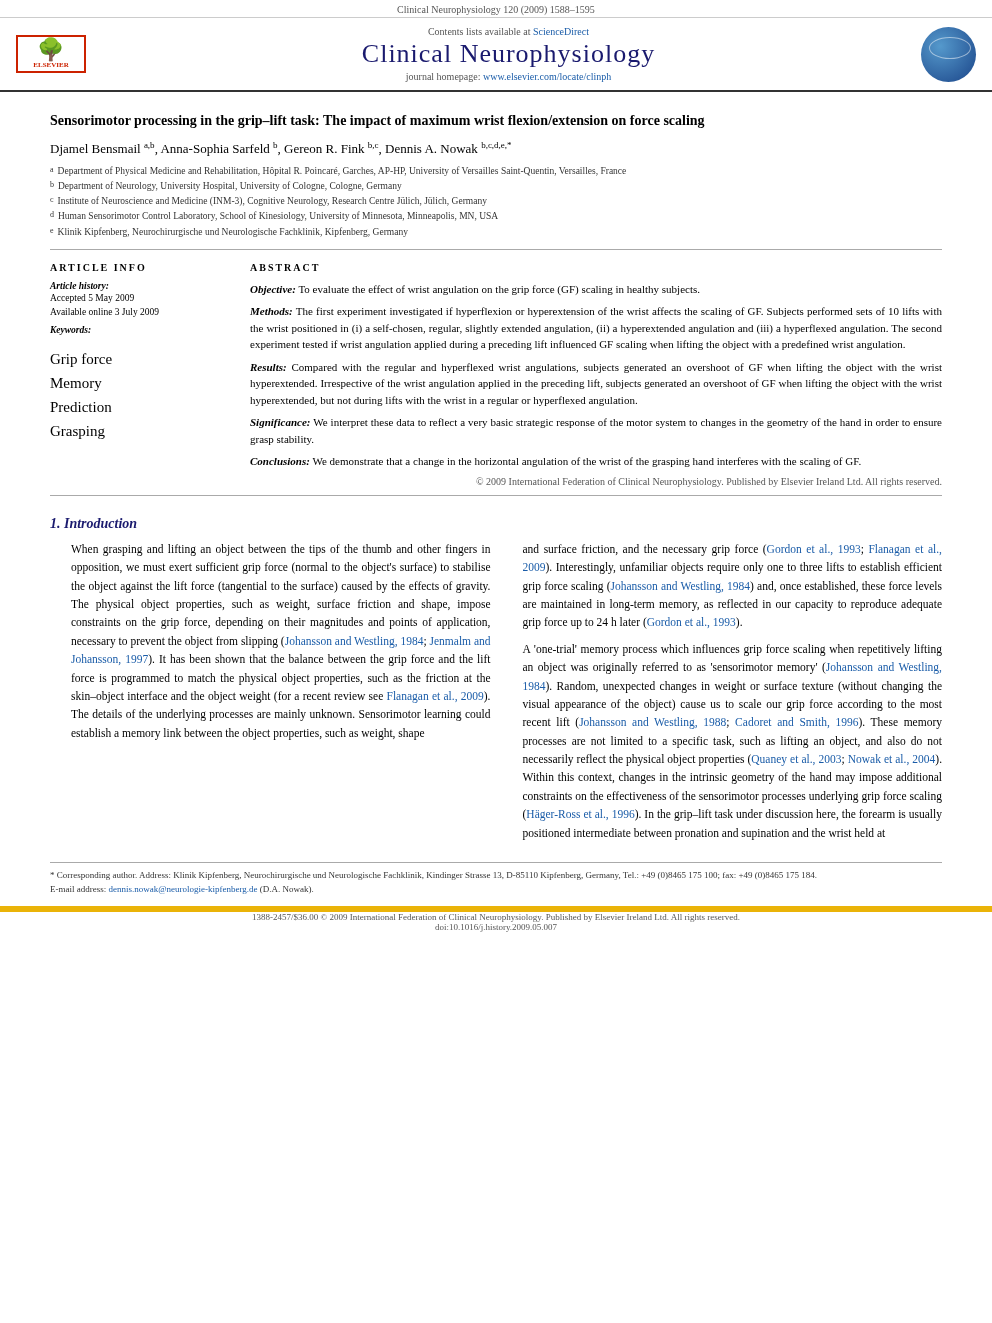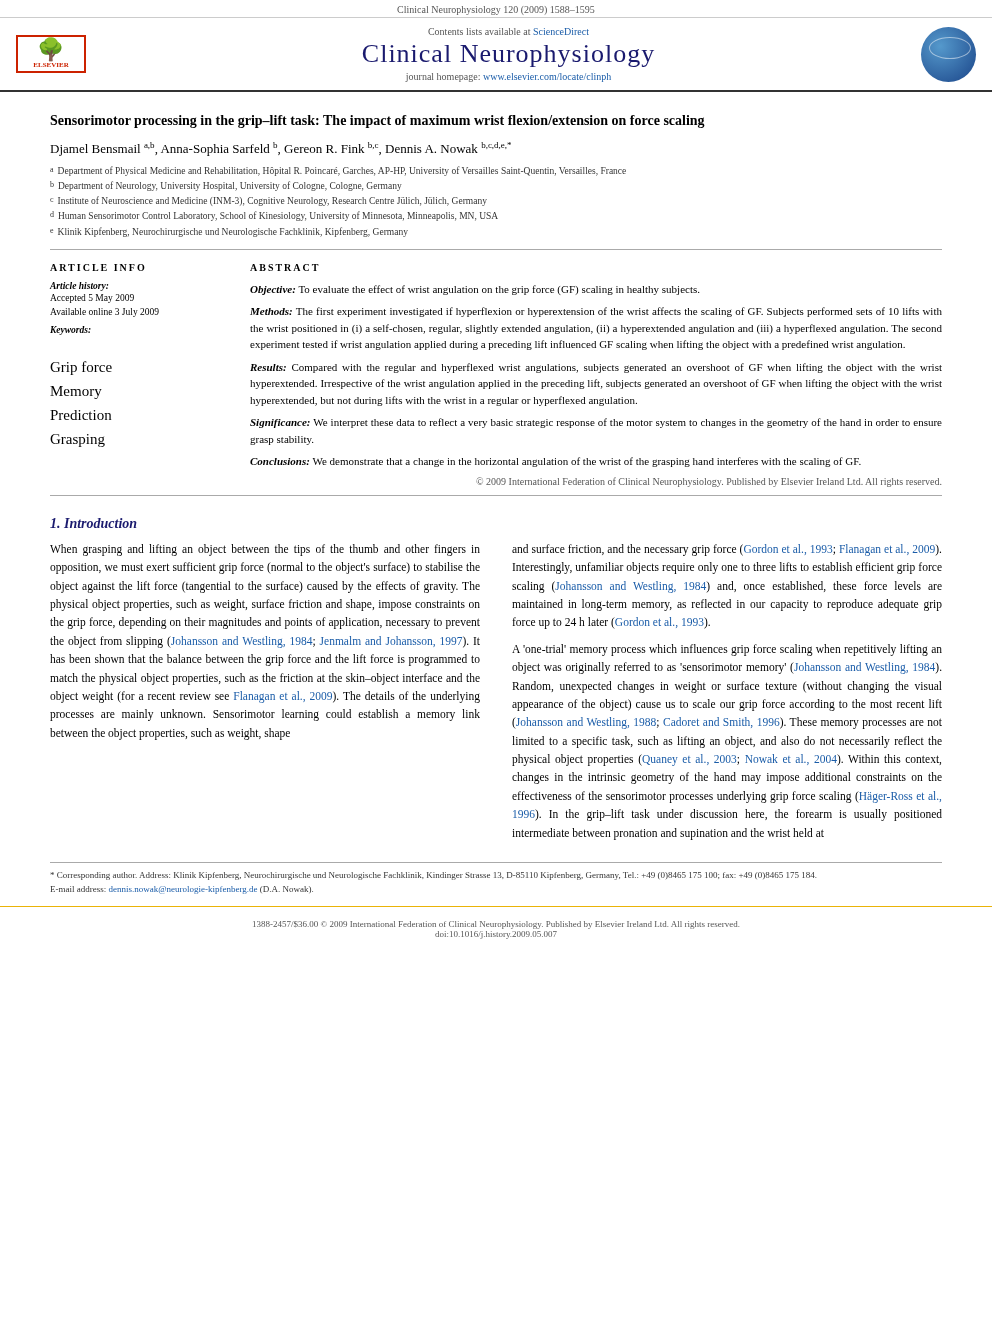--- a/index.html
+++ b/index.html
@@ -185,21 +185,21 @@
       font-size: 9.5px;
       color: #000;
       margin-bottom: 4px;
     }
 
     .keywords-section h4 {
       font-size: 9.5px;
       font-style: italic;
       font-weight: bold;
       margin-top: 8px;
-      margin-bottom: 20px;
+      margin-bottom: 12px;
     }
 
     .keywords-section .kw-item {
       font-size: 15px;
       color: #000;
       line-height: 1.6;
     }
 
     .abstract-col {
       flex: 1;
@@ -242,20 +242,21 @@
       font-size: 14px;
       font-weight: bold;
       color: #1a1a6e;
       margin-bottom: 8px;
       font-style: italic;
     }
 
     .body-two-col {
       display: flex;
       gap: 32px;
+      margin-left: 21px;
     }
 
     .body-col {
       flex: 1;
       font-size: 11.5px;
       line-height: 1.6;
       text-align: justify;
       color: #000;
     }
 
@@ -271,23 +272,23 @@
     .footnote-section {
       border-top: 1px solid #aaa;
       margin-top: 12px;
       padding-top: 6px;
       font-size: 9px;
       color: #333;
       line-height: 1.5;
     }
 
     .bottom-bar {
-      border-top: 1px solid #eab308;
+      border-top: 6px solid #eab308;
       margin-top: 10px;
-      padding: 12px 0;
+      padding: 0 0;
       font-size: 9px;
       color: #555;
       text-align: center;
     }
 
     .italic { font-style: italic; }
   </style>
 </head>
 <body>
 

